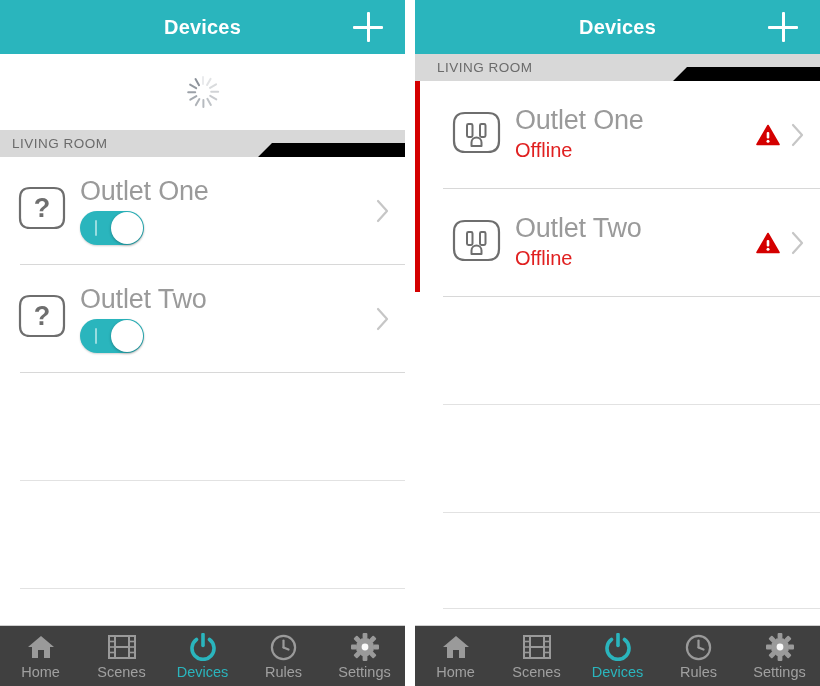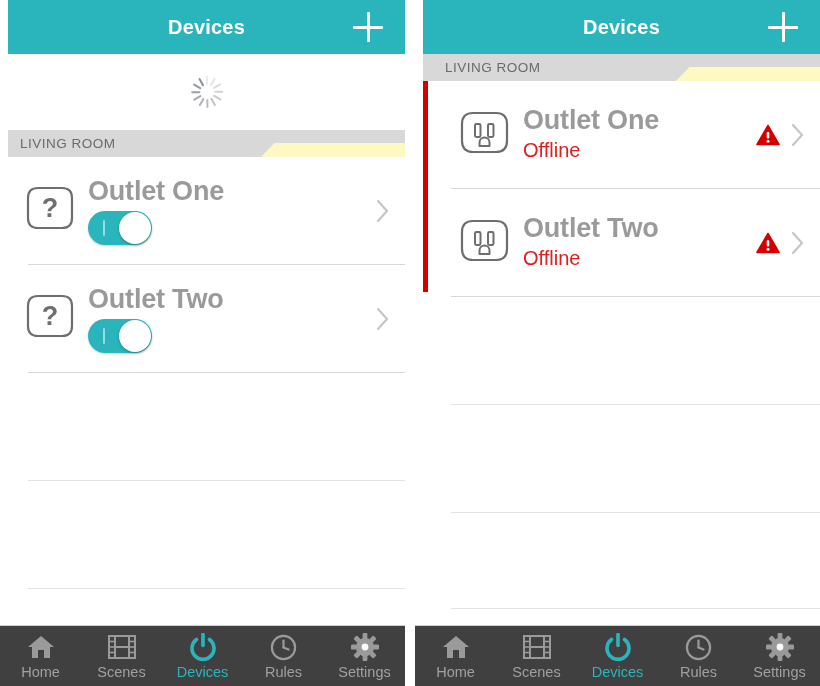--- a/index.html
+++ b/index.html
@@ -3,21 +3,21 @@
 <meta charset="utf-8">
 <style>
   * { box-sizing: border-box; margin: 0; padding: 0; }
   html, body {
     width: 820px; height: 686px;
     background: #ffffff;
     font-family: "Liberation Sans", sans-serif;
     overflow: hidden;
   }
   .screens { display: flex; width: 820px; height: 686px; }
-  .phone { position: relative; height: 686px; background: #ffffff; overflow: hidden; padding-left: 8px; }
+  .phone { position: relative; height: 686px; background: #ffffff; overflow: hidden; }
   .phone-left  { width: 405px; }
   .phone-gap   { width: 10px; background: #ffffff; height: 686px; flex: 0 0 10px; }
   .phone-right { width: 405px; }
 
   
   .navbar {
     position: relative;
     height: 54px;
     background: #2ab5bd;
     display: flex; align-items: center; justify-content: center;
@@ -48,21 +48,21 @@
     position: absolute; left: 16px; top: 1px;
     width: 2.4px; height: 9px;
     background: #8b9199; border-radius: 1.2px;
     transform-origin: 1.2px 16px;
   }
 
   
   .section-head {
     position: relative;
     height: 27px;
-    background: #fef9c3;
+    background: #000000;
     overflow: hidden;
   }
   .section-head .tabshape {
     position: absolute; left: 0; top: 0; width: 100%; height: 27px;
   }
   .section-head .label {
     position: absolute; left: 12px; top: 0; height: 27px;
     display: flex; align-items: center;
     font-size: 13.5px; color: #6b6b6b; letter-spacing: 0.5px;
   }
@@ -84,21 +84,21 @@
   .row-right { height: 108px; padding-left: 30px; }
   .row .sep {
     position: absolute; bottom: 0; height: 1px; background: #d8d8d8;
   }
   .row-left .sep  { left: 20px; right: 0; }
   .row-right .sep { left: 28px; right: 0; }
 
   .dev-icon { flex: 0 0 auto; width: 64px; height: 54px; }
   .dev-text { flex: 1 1 auto; margin-left: 6px; display: flex; flex-direction: column; justify-content: center; }
   .dev-name {
-    font-size: 27px; color: #9a9a9a; font-weight: bold;
+    font-size: 27px; color: #9a9a9a; font-weight: normal;
     line-height: 1.08; letter-spacing: -0.2px;
   }
   .dev-status { font-size: 20px; color: #e02020; line-height: 1.35; margin-top: 2px; }
 
   
   .toggle {
     position: relative; width: 64px; height: 34px;
     background: #2ab5bd; border-radius: 17px;
     margin-top: 4px;
     box-shadow: 0 1px 2px rgba(0,0,0,0.18);

